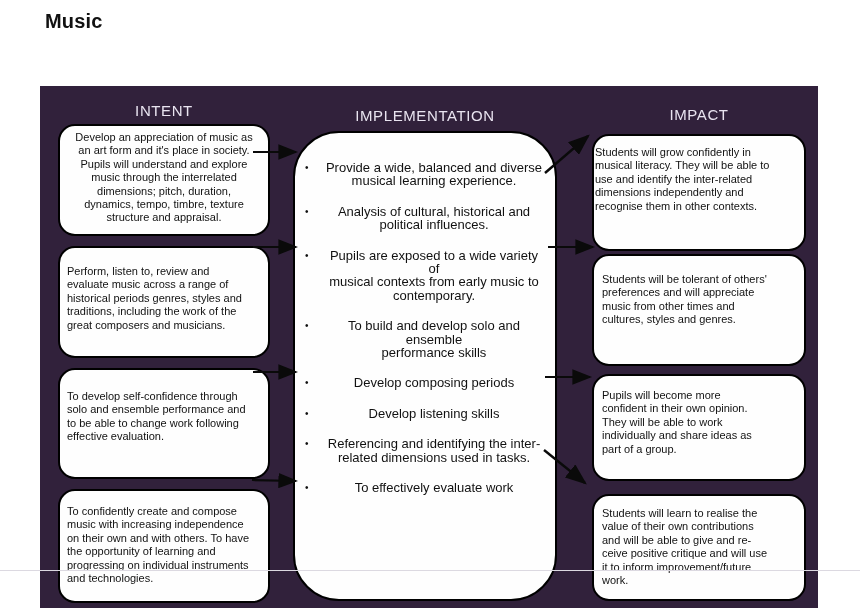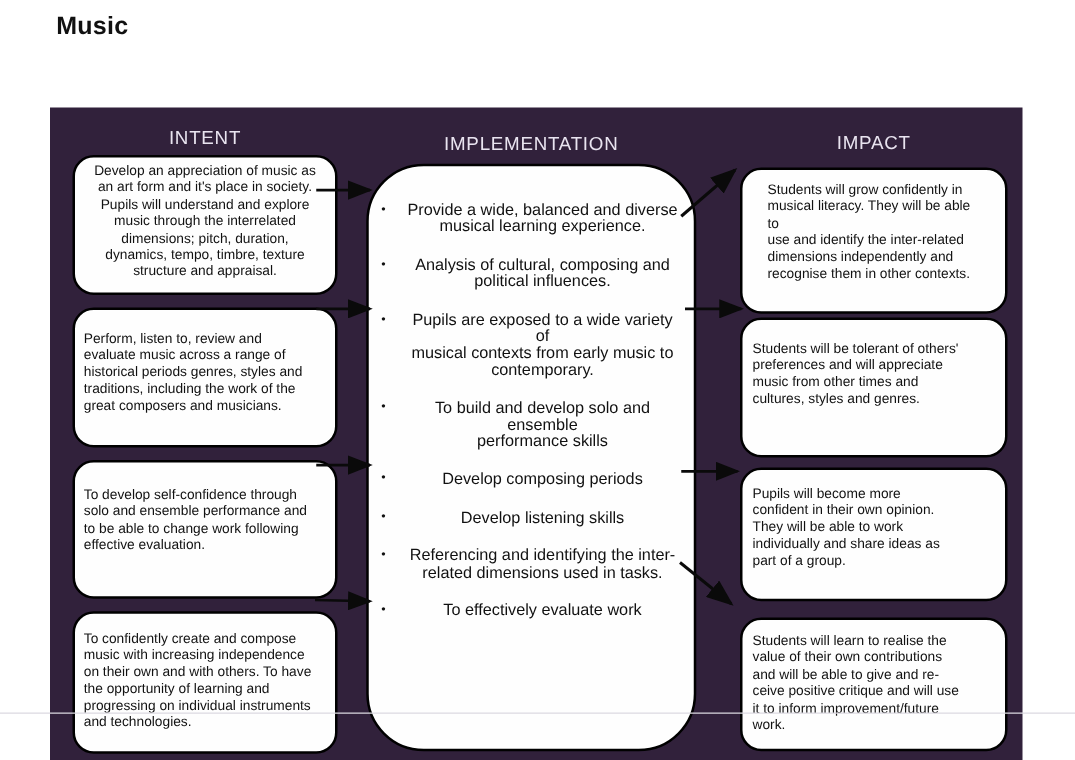--- a/index.html
+++ b/index.html
@@ -30,21 +30,21 @@
     position:absolute;background:#fefefe;border:2px solid #000;border-radius:17px;
     font-size:11px;line-height:13.4px;color:#111;white-space:pre-line;
     box-sizing:border-box;overflow:hidden;
   }
   .intent{left:18px;width:212px;}
   .i1{top:38px;height:112px;padding:5px 7px;text-align:center;}
   .i2{top:160px;height:112px;padding:17px 7px;}
   .i3{top:282px;height:111px;padding:20px 7px;}
   .i4{top:403px;height:114px;padding:14px 7px;}
   .impact{left:552px;width:214px;}
-  .p1{top:48px;height:117px;padding:10px 20px;}
+  .p1{top:48px;height:117px;padding:10px 1px;}
   .p2{top:168px;height:112px;padding:17px 8px;}
   .p3{top:288px;height:107px;padding:13px 8px;}
   .p4{top:408px;height:107px;padding:11px 8px;}
   .impl-box{
     position:absolute;left:253px;top:45px;width:264px;height:470px;
     background:#fefefe;border:2.5px solid #000;border-radius:46px;
     box-sizing:border-box;
   }
   .bullets{
     list-style:none;margin:0;padding:28px 12px 0 30px;
@@ -86,21 +86,21 @@
 music with increasing independence
 on their own and with others. To have
 the opportunity of learning and
 progressing on individual instruments
 and technologies.</div>
 
   <div class="impl-box">
     <ul class="bullets">
       <li>Provide a wide, balanced and diverse
 musical learning experience.</li>
-      <li>Analysis of cultural, composing and
+      <li>Analysis of cultural, historical and
 political influences.</li>
       <li>Pupils are exposed to a wide variety of
 musical contexts from early music to
 contemporary.</li>
       <li>To build and develop solo and ensemble
 performance skills</li>
       <li>Develop composing periods</li>
       <li>Develop listening skills</li>
       <li>Referencing and identifying the inter-
 related dimensions used in tasks.</li>

